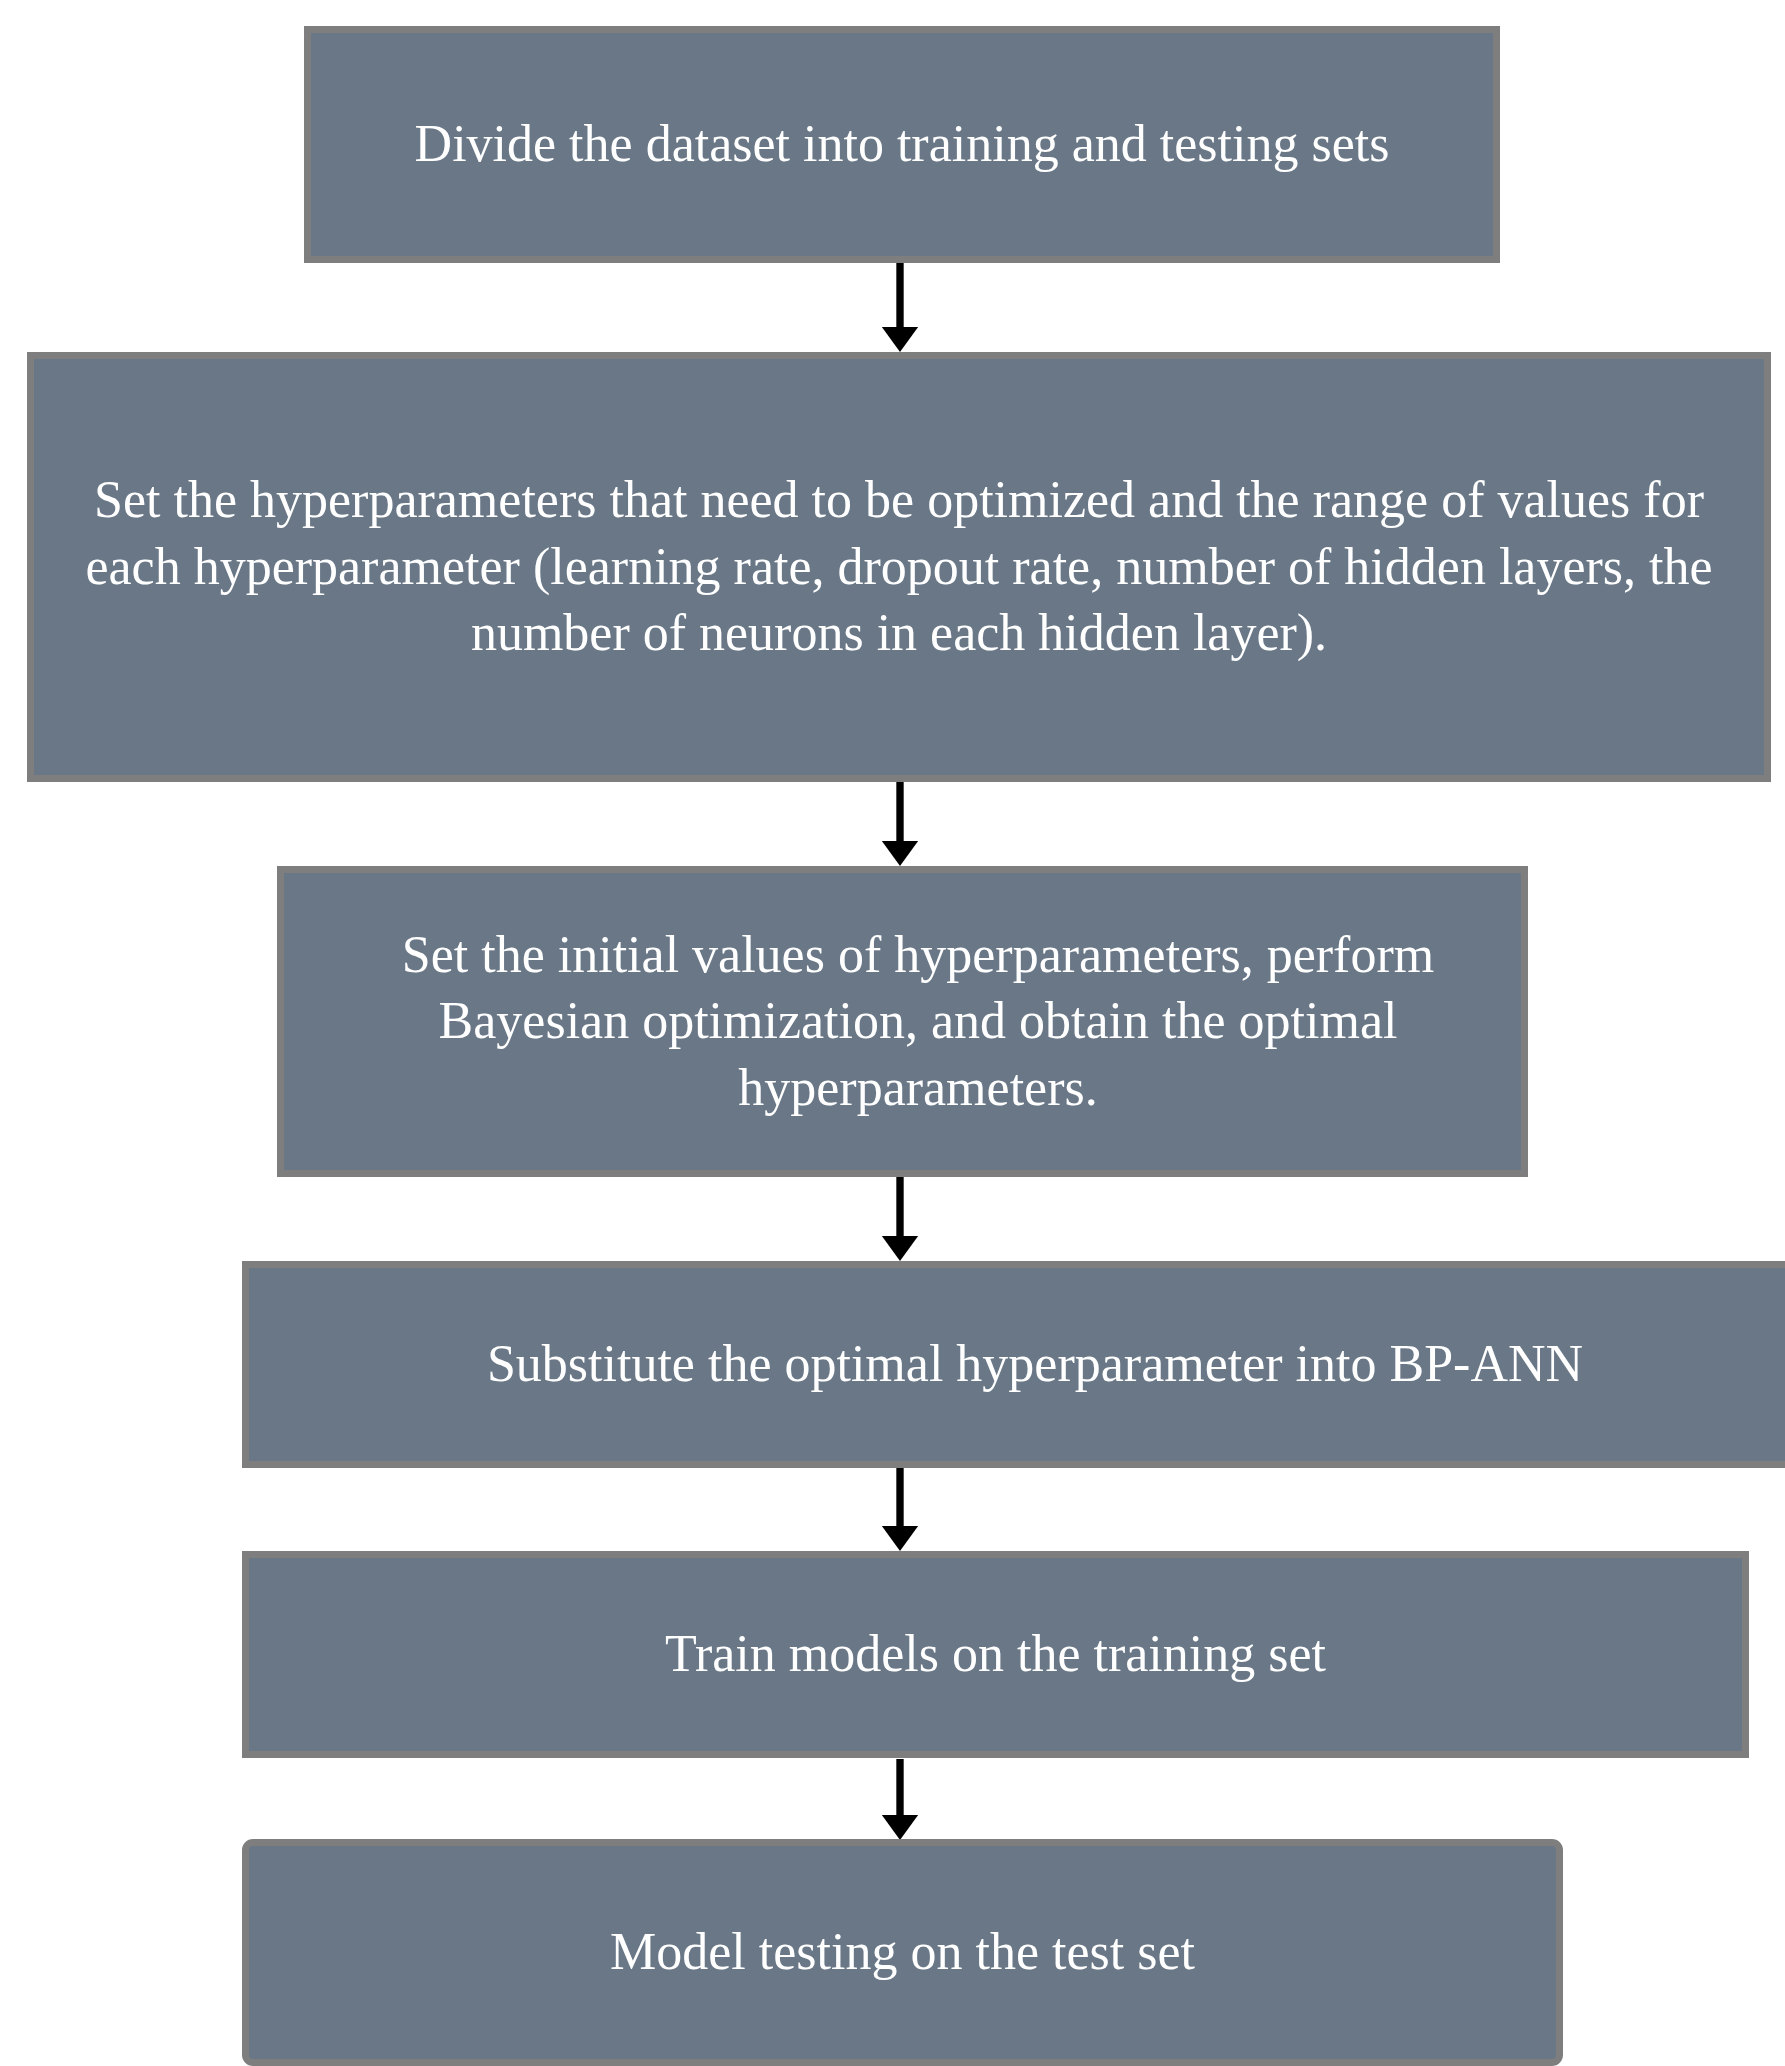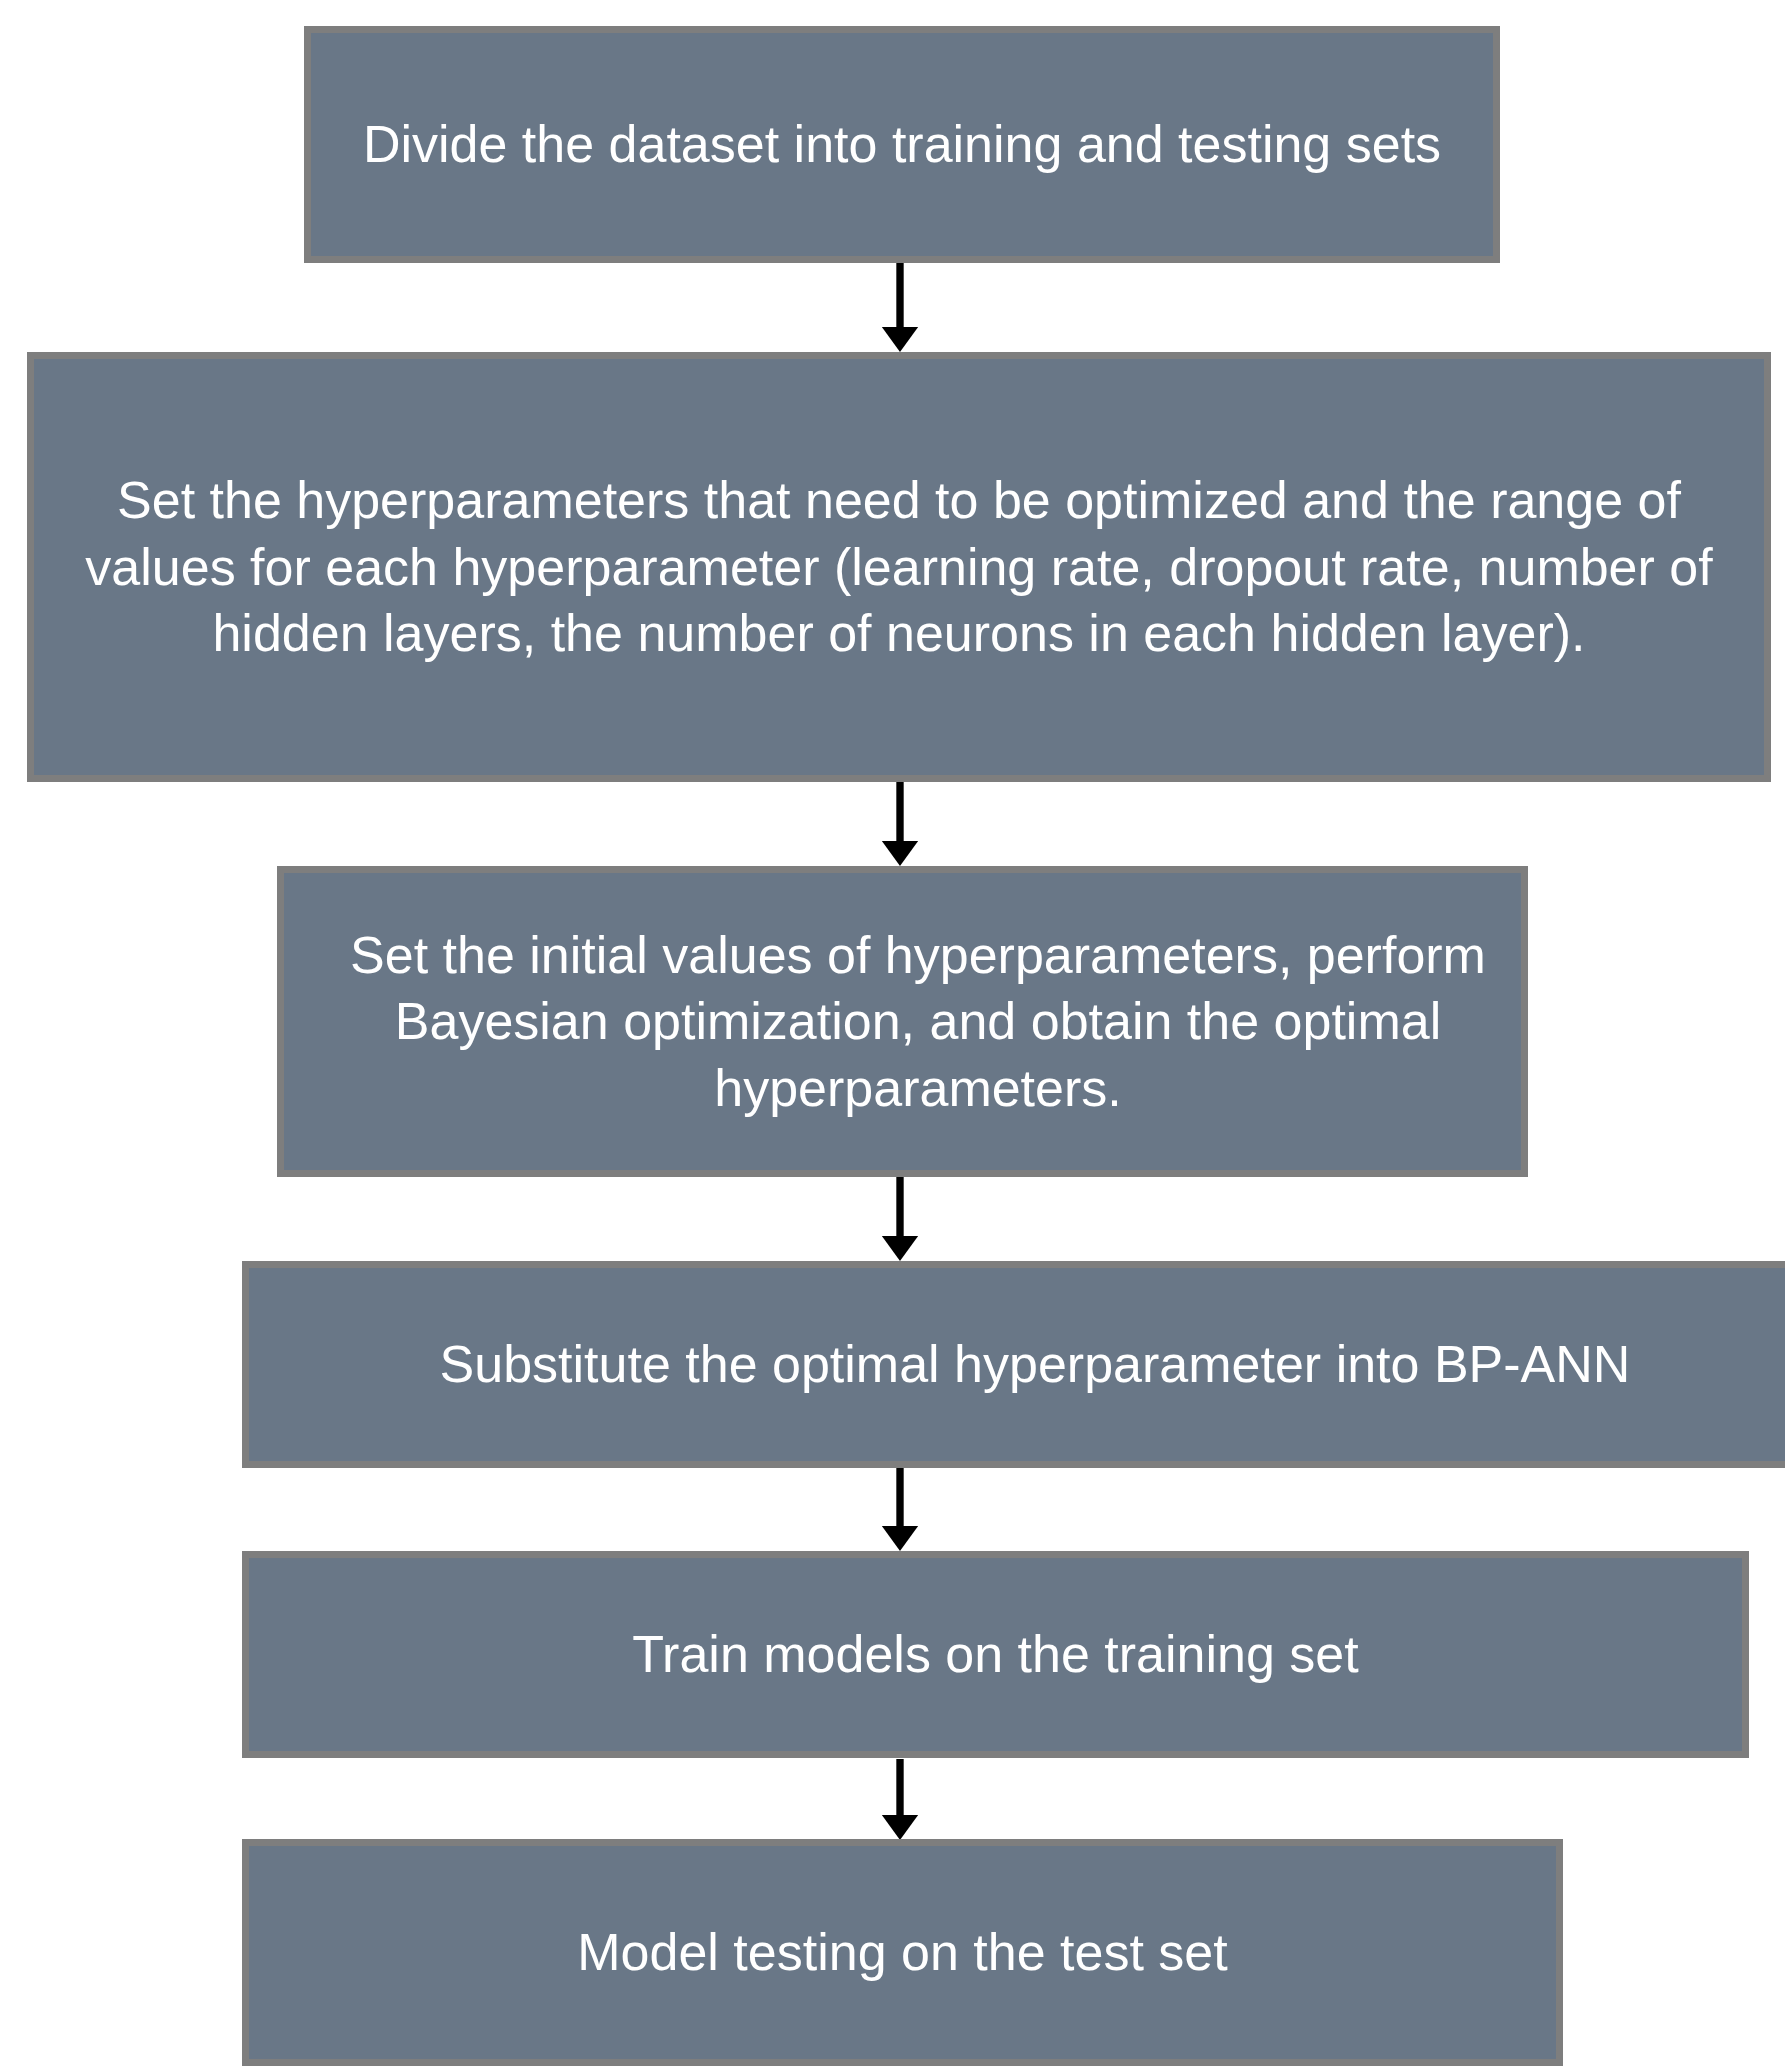--- a/index.html
+++ b/index.html
@@ -23,35 +23,35 @@
     box-sizing: border-box;
     background: #697787;
     border: 7.4px solid #7e7e7e;
     display: flex;
     align-items: center;
     justify-content: center;
     text-align: center;
   }
   .flow-box .box-text {
     color: #ffffff;
-    font-family: Liberation Sans, sans-serif;
+    font-family: Liberation Serif, serif;
     font-size: 52px;
     line-height: 1.28;
     letter-spacing: 0px;
     padding: 0 23px;
     white-space: pre-line;
     font-weight: 400;
   }
   
   #box-1 { left: 304px;  top: 26px;   width: 1196px; height: 237px; }
   #box-2 { left: 27px;   top: 352px;  width: 1744px; height: 430px; }
   #box-3 { left: 277px;  top: 866px; width: 1251px; height: 311px; padding-left: 31px; }
   #box-4 { left: 242px;  top: 1261px; width: 1586px; height: 207px; }
   #box-5 { left: 242px;  top: 1551px; width: 1507px; height: 207px; }
-  #box-6 { left: 242px;  top: 1839px; width: 1321px; height: 227px; }
+  #box-6 { left: 242px;  top: 1839px; width: 1321px; height: 227px; border-radius: 11px; }
 
   #box-2 .box-text { padding: 0 34px; }
 
   
   .flow-arrow {
     position: absolute;
     width: 68px;
     display: block;
   }
   #arrow-1 { left: 866px; top: 263px;  height: 89px; }

